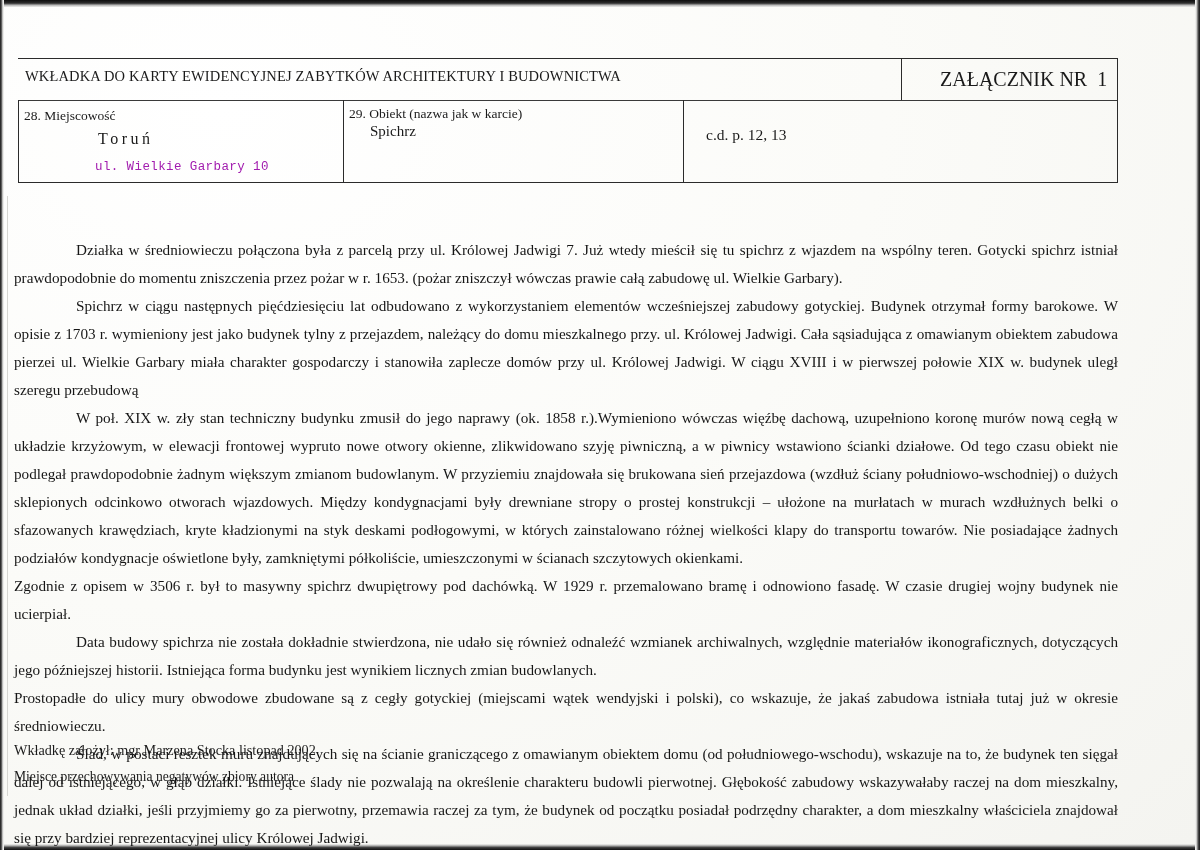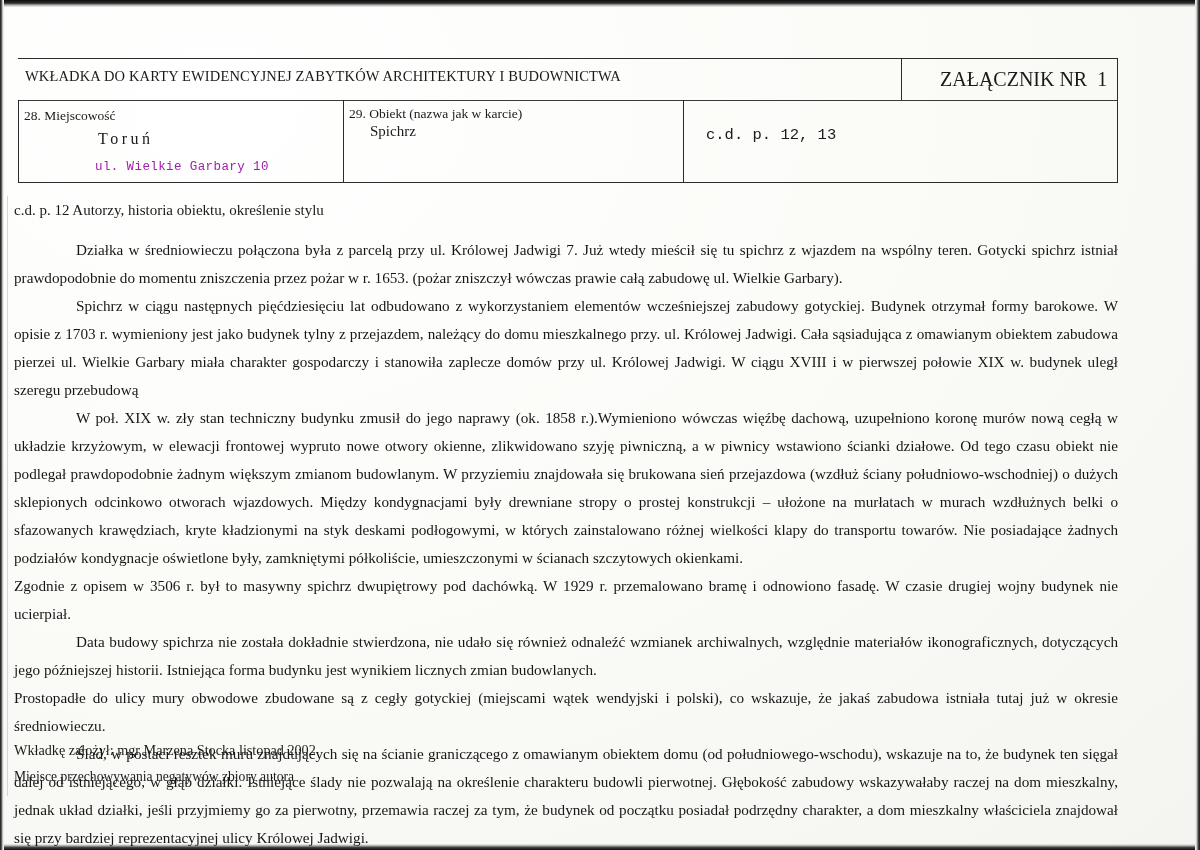--- a/index.html
+++ b/index.html
@@ -114,21 +114,21 @@
     letter-spacing: 0.4px;
     white-space: nowrap;
   }
 
   #lbl28 { left: 24px;  top: 108px; }
   #val28 { left: 98px;  top: 130px; letter-spacing: 3.5px; }
   #val28b{ left: 95px;  top: 160px; }
   #lbl29 { left: 349px; top: 106px; }
   #val29 { left: 370px; top: 123px; font-size: 15px;}
   #lbl30 { left: 689px; top: 106px; }
-  #val30 { left: 706px; top: 126px; font-size: 15.5px; font-family: Liberation Mono, monospace;}
+  #val30 { left: 706px; top: 126px; font-size: 15.5px;}
 
   
   .body-heading {
     position: absolute; left: 14px; top: 202px;
     font-size: 15px;
     white-space: nowrap;
   }
   .body-text {
     position: absolute;
     left: 14px;
@@ -199,21 +199,20 @@
     <div class="cell-value" id="val28">Toruń</div>
     <div class="cell-value-typed" id="val28b">ul. Wielkie Garbary 10</div>
 
     <div class="cell-label" id="lbl29">29. Obiekt (nazwa jak w karcie)</div>
     <div class="cell-value" id="val29">Spichrz</div>
 
     <div class="cell-value" id="val30">c.d. p. 12, 13</div>
 
     <div class="left-artifact"></div>
 
-    <div class="body-heading">c.d. p. 12 Autorzy, historia obiektu, określenie stylu</div>
 
     <div class="body-text" id="body-text">
         <p class="indent">Działka w średniowieczu połączona była z parcelą przy ul. Królowej Jadwigi 7. Już wtedy mieścił się tu spichrz z wjazdem na wspólny teren. Gotycki spichrz istniał prawdopodobnie do momentu zniszczenia przez pożar w r. 1653. (pożar zniszczył wówczas prawie całą zabudowę ul. Wielkie Garbary).</p>
         <p class="indent">Spichrz w ciągu następnych pięćdziesięciu lat odbudowano z wykorzystaniem elementów wcześniejszej zabudowy gotyckiej. Budynek otrzymał formy barokowe. W opisie z 1703 r. wymieniony jest jako budynek tylny z przejazdem, należący do domu mieszkalnego przy. ul. Królowej Jadwigi. Cała sąsiadująca z omawianym obiektem zabudowa pierzei ul. Wielkie Garbary miała charakter gospodarczy i stanowiła zaplecze domów przy ul. Królowej Jadwigi.  W ciągu XVIII i w pierwszej połowie XIX w. budynek uległ szeregu przebudową</p>
         <p class="indent">W poł. XIX w. zły stan techniczny budynku zmusił do jego naprawy (ok. 1858 r.).Wymieniono wówczas więźbę dachową, uzupełniono koronę murów nową cegłą w układzie krzyżowym, w elewacji  frontowej wypruto nowe otwory okienne, zlikwidowano szyję piwniczną, a w piwnicy wstawiono ścianki działowe. Od tego czasu obiekt nie podlegał prawdopodobnie żadnym większym zmianom budowlanym. W przyziemiu znajdowała się brukowana sień przejazdowa (wzdłuż ściany południowo-wschodniej) o dużych sklepionych odcinkowo otworach wjazdowych. Między kondygnacjami były drewniane stropy o prostej konstrukcji – ułożone na murłatach w murach wzdłużnych belki o sfazowanych krawędziach, kryte kładzionymi na styk deskami podłogowymi, w których zainstalowano różnej wielkości klapy do transportu towarów. Nie posiadające żadnych podziałów kondygnacje oświetlone były, zamkniętymi półkoliście, umieszczonymi w ścianach szczytowych okienkami.</p>
         <p class="noindent">Zgodnie z opisem w 3506 r. był to masywny spichrz dwupiętrowy pod dachówką. W 1929 r. przemalowano bramę i odnowiono fasadę. W czasie drugiej wojny budynek nie ucierpiał.</p>
         <p class="indent">Data budowy spichrza nie została dokładnie stwierdzona, nie udało się również odnaleźć wzmianek archiwalnych, względnie materiałów ikonograficznych, dotyczących jego późniejszej historii. Istniejąca forma budynku jest wynikiem licznych zmian budowlanych.</p>
         <p class="noindent">Prostopadłe do ulicy mury obwodowe zbudowane są z cegły gotyckiej (miejscami wątek wendyjski i polski), co wskazuje, że jakaś zabudowa istniała tutaj już w okresie średniowieczu.</p>
         <p class="indent">Ślad, w postaci resztek muru znajdujących się na ścianie graniczącego z omawianym obiektem domu (od południowego-wschodu), wskazuje na to, że budynek ten sięgał dalej od istniejącego, w głąb działki. Istniejące ślady nie pozwalają na określenie charakteru budowli pierwotnej. Głębokość zabudowy wskazywałaby raczej na dom mieszkalny, jednak układ działki, jeśli przyjmiemy go za pierwotny, przemawia raczej za tym, że budynek od początku posiadał podrzędny charakter, a dom mieszkalny właściciela znajdował się przy bardziej reprezentacyjnej ulicy Królowej Jadwigi.</p>
       </div>

